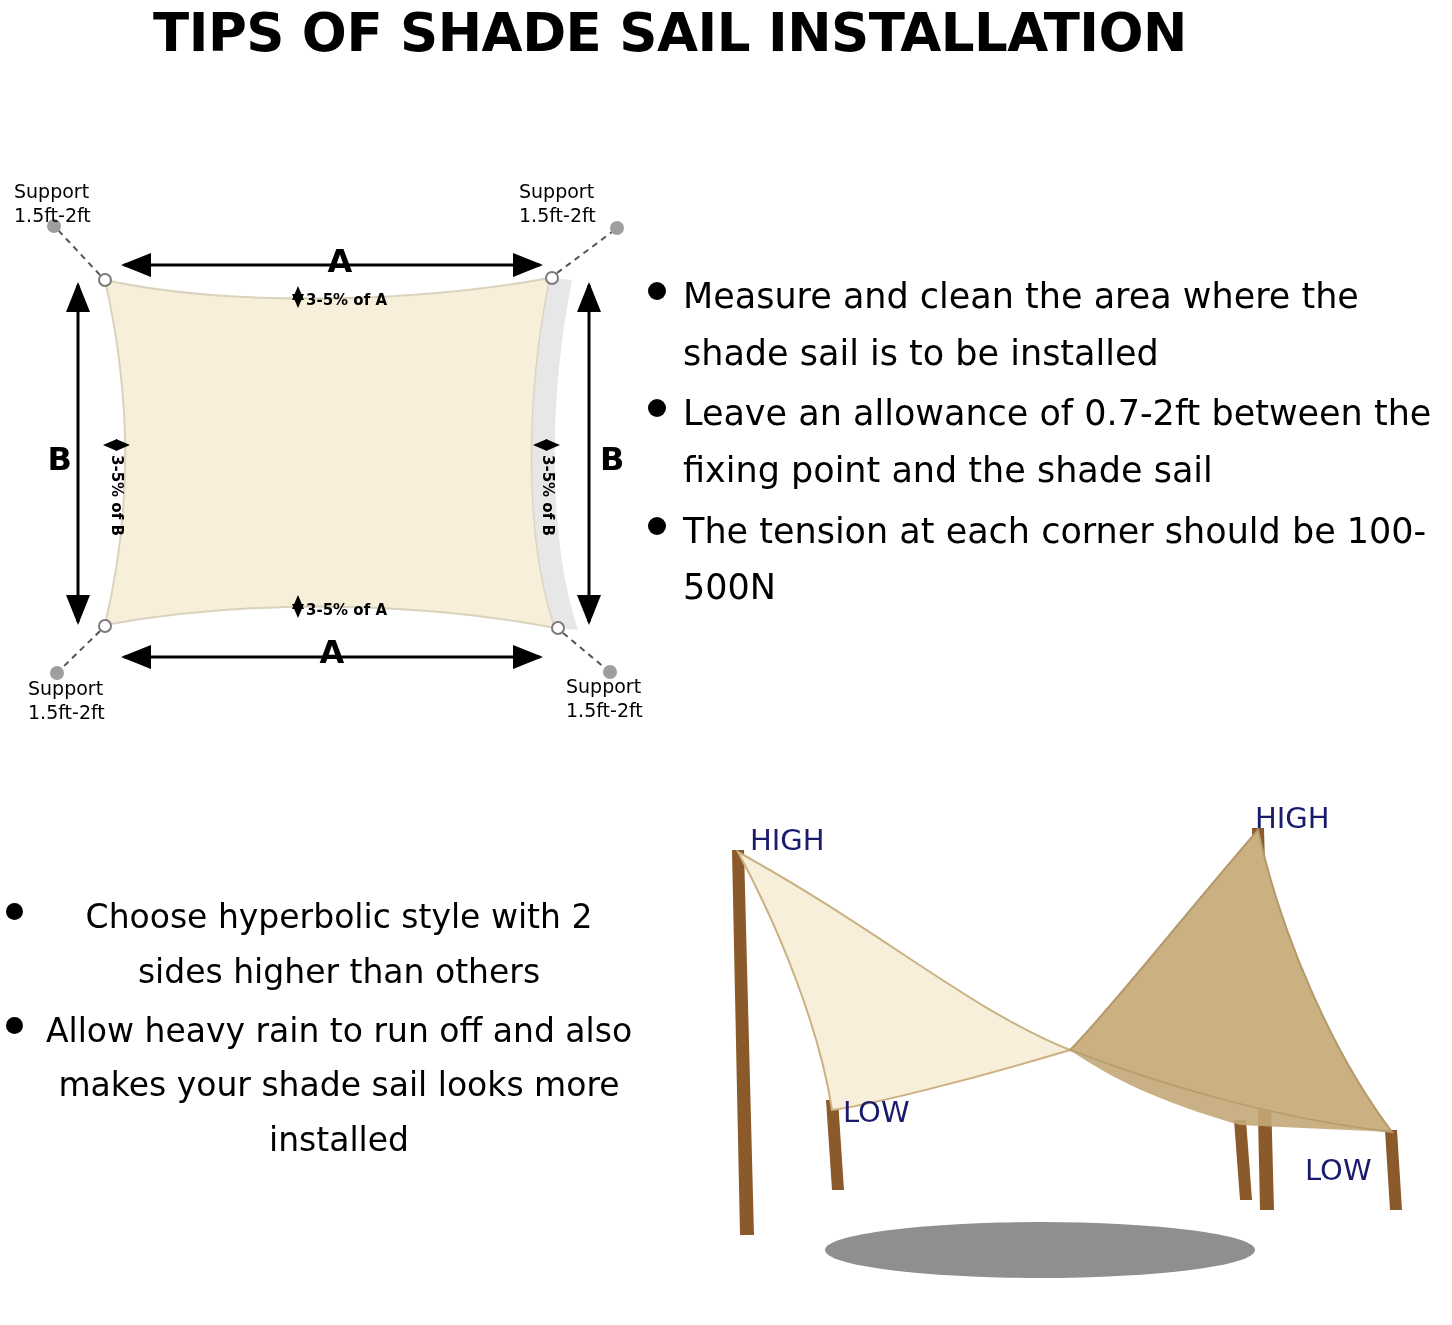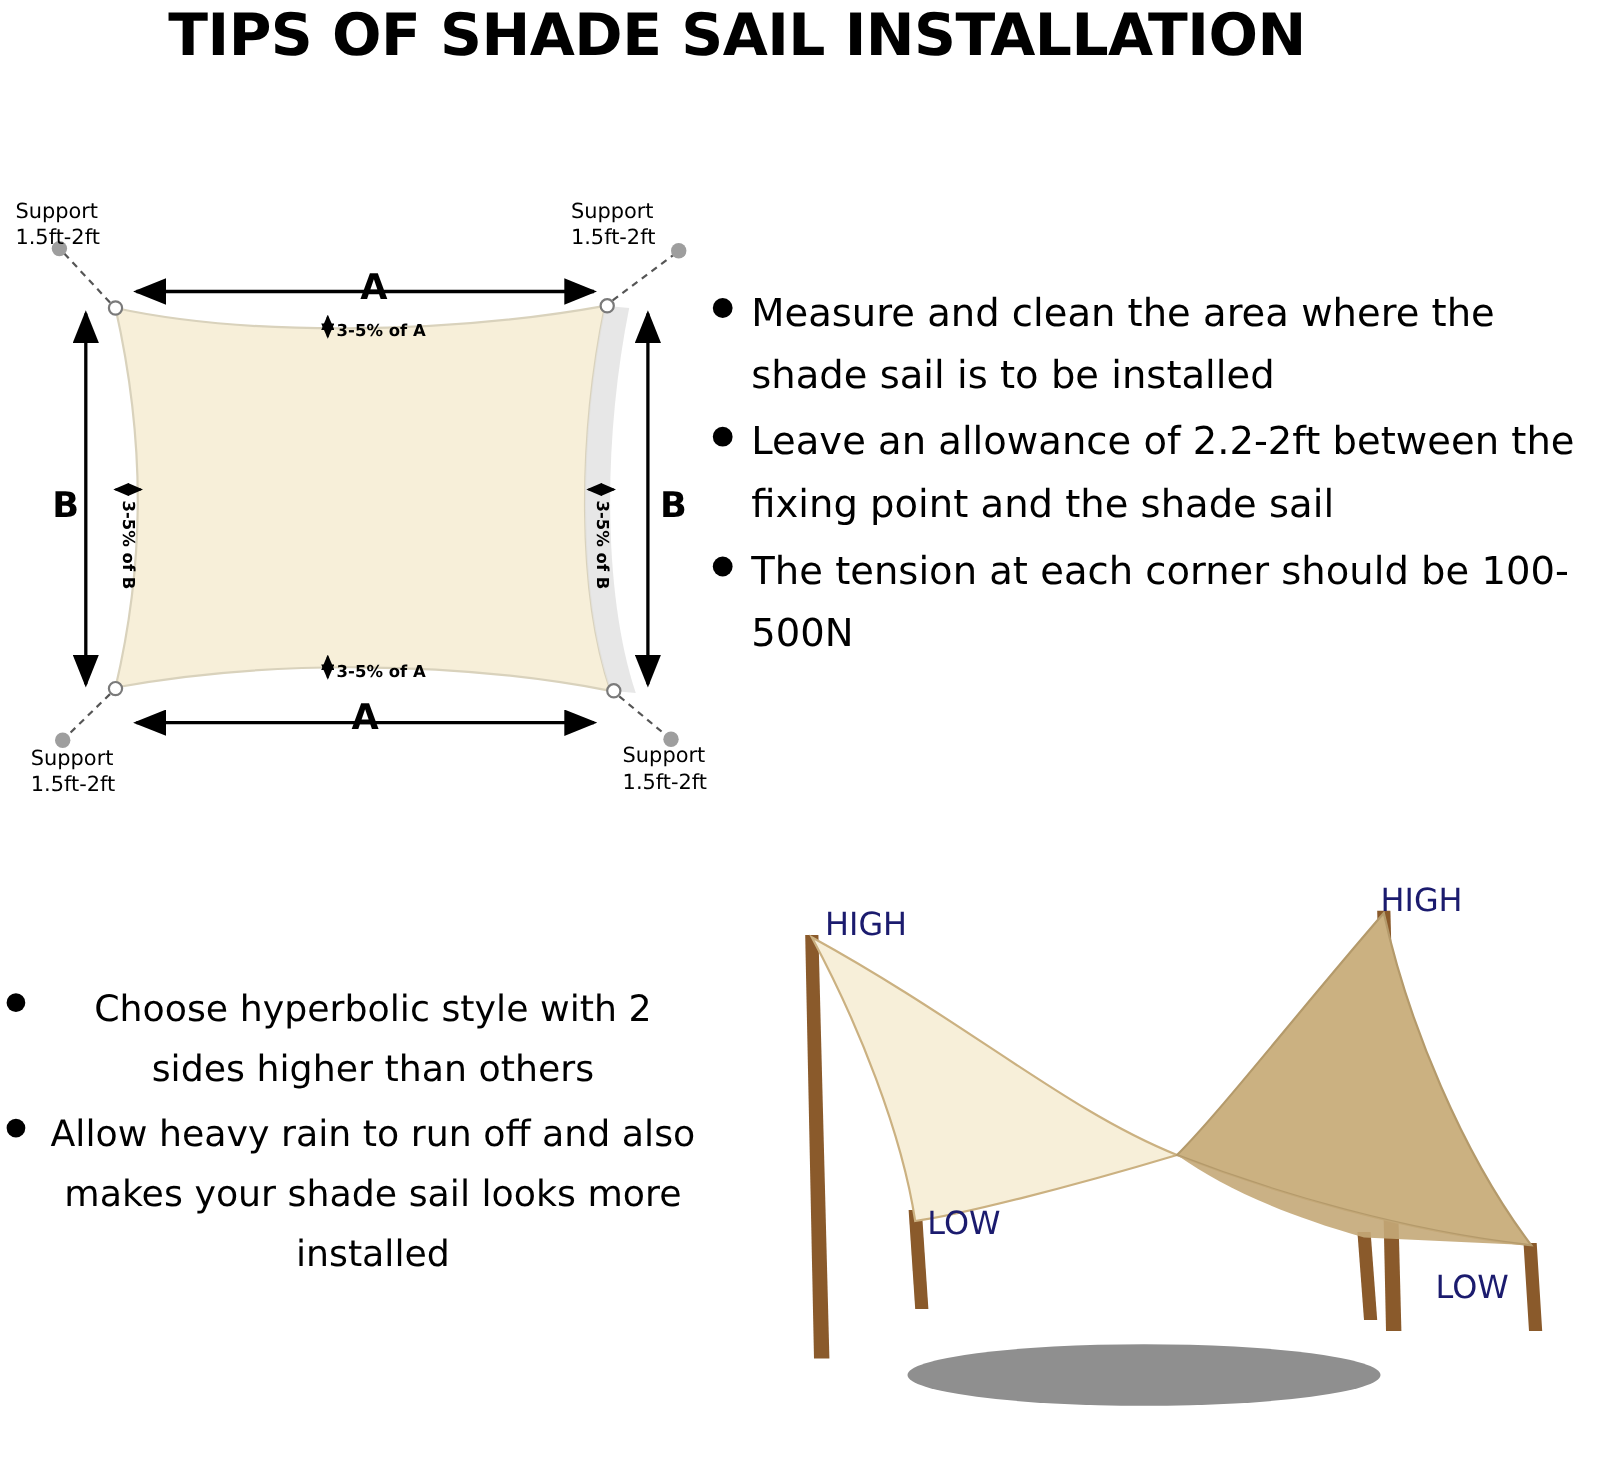--- a/index.html
+++ b/index.html
@@ -43,21 +43,21 @@
     top: 160px;
     width: 660px;
     height: 580px;
   }
   .diagram-top svg { display:block; }
 
   
   .bullets-top {
     position: absolute;
     left: 648px;
-    top: 257px;
+    top: 268px;
     width: 800px;
   }
   .bullet-row {
     display: flex;
     align-items: flex-start;
     margin-bottom: 4px;
   }
   .bullet-dot {
     flex: 0 0 auto;
     width: 18px;
@@ -195,21 +195,21 @@
     </svg>
   </div>
 
   <div class="bullets-top">
     <div class="bullet-row">
       <span class="bullet-dot"></span>
       <span class="bullet-text">Measure and clean the area where the shade sail is to be installed</span>
     </div>
     <div class="bullet-row">
       <span class="bullet-dot"></span>
-      <span class="bullet-text">Leave an allowance of 2.2-2ft between the fixing point and the shade sail</span>
+      <span class="bullet-text">Leave an allowance of 0.7-2ft between the fixing point and the shade sail</span>
     </div>
     <div class="bullet-row">
       <span class="bullet-dot"></span>
       <span class="bullet-text">The tension at each corner should be 100-500N</span>
     </div>
   </div>
 
   <div class="bullets-bottom">
     <div class="bullet-row">
       <span class="bullet-dot"></span>

